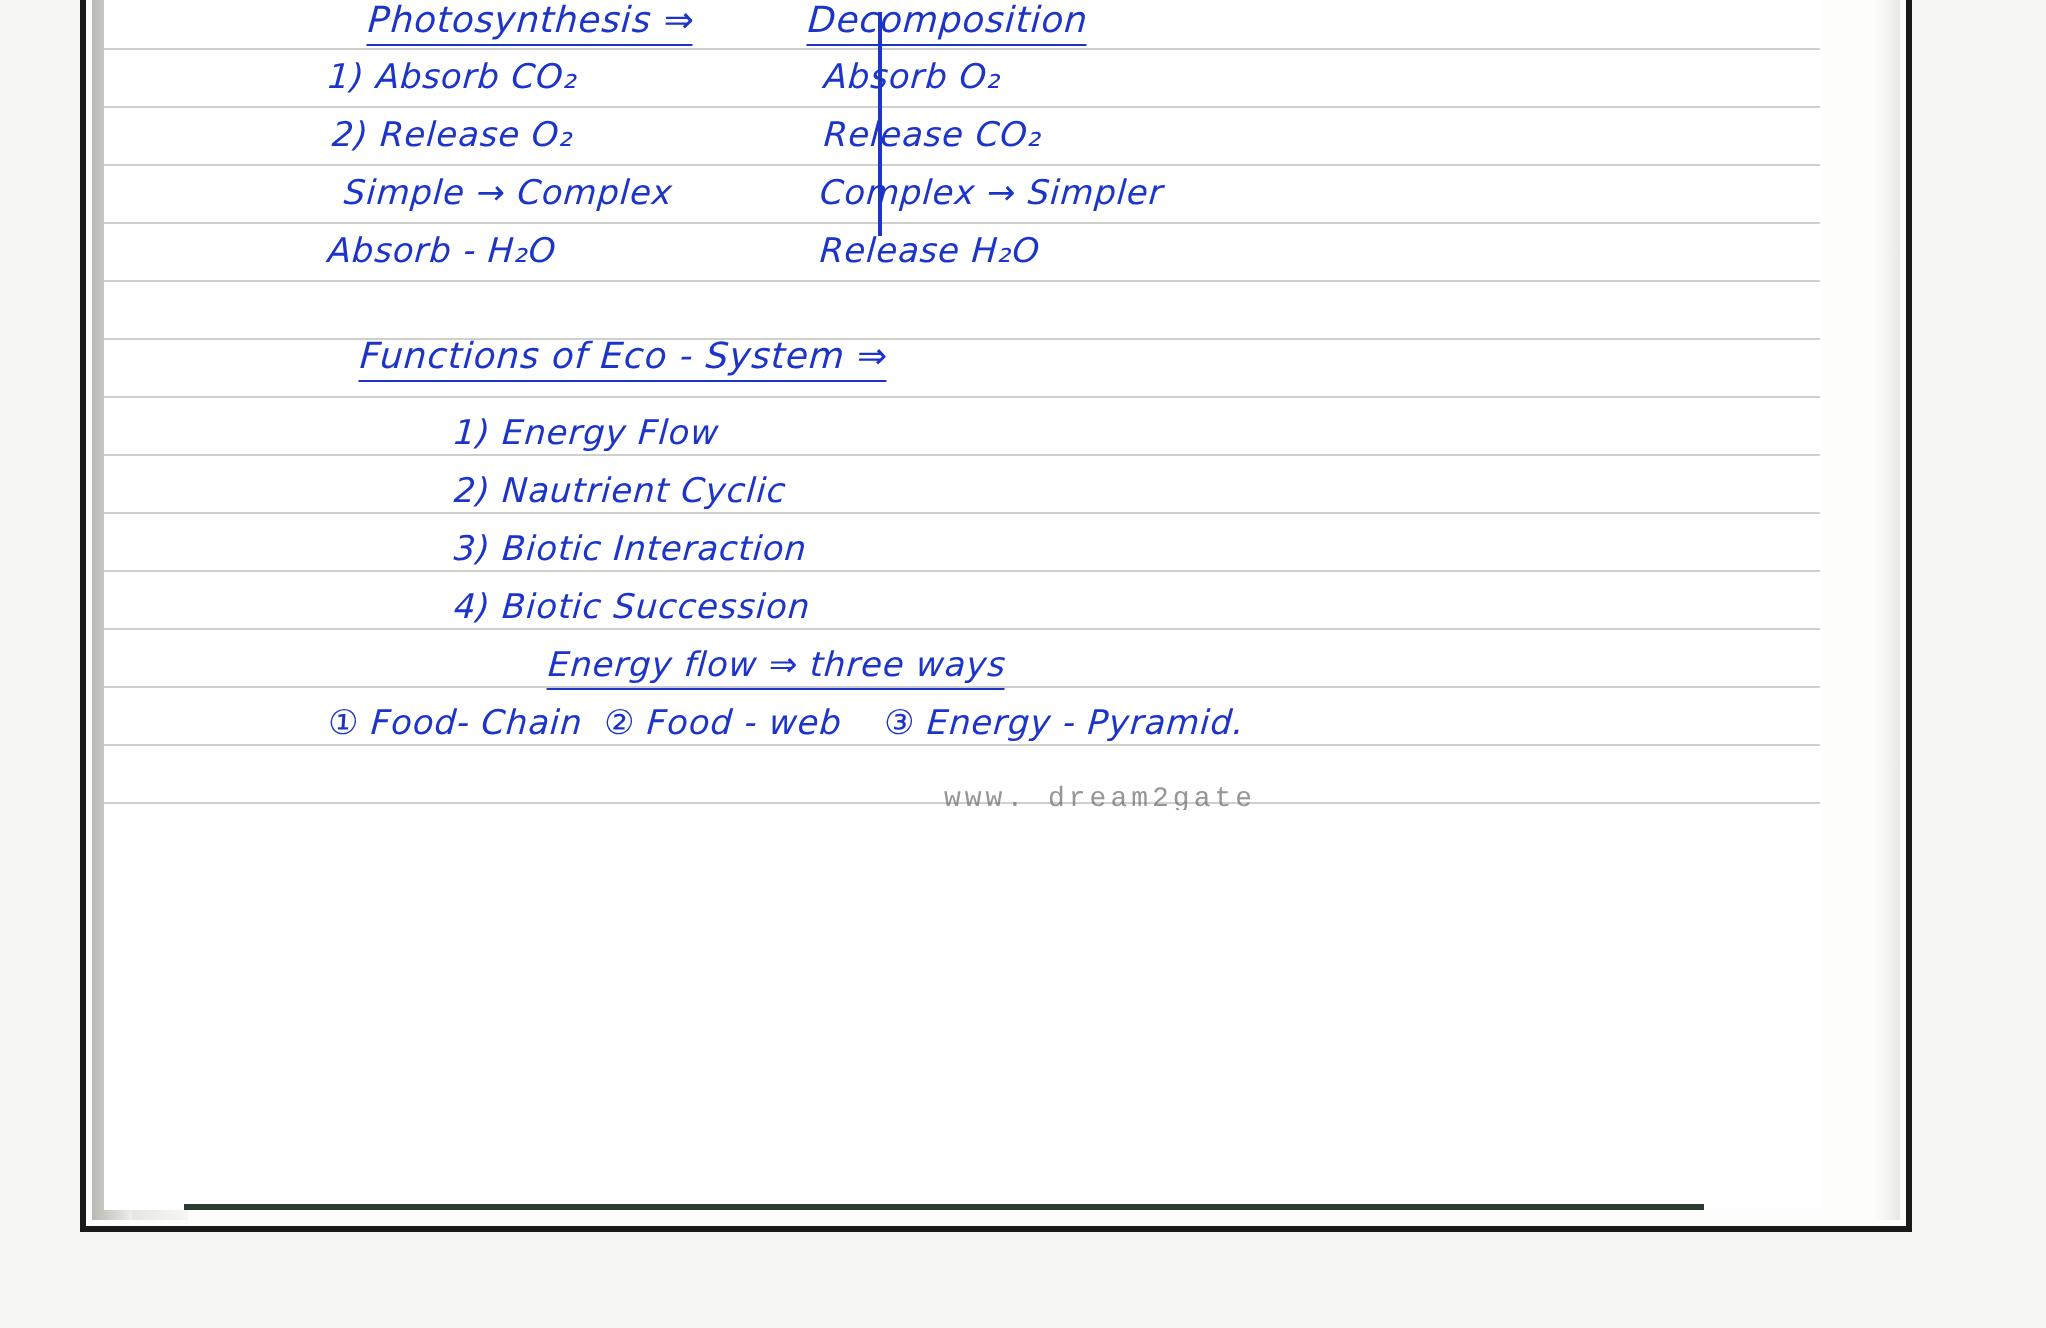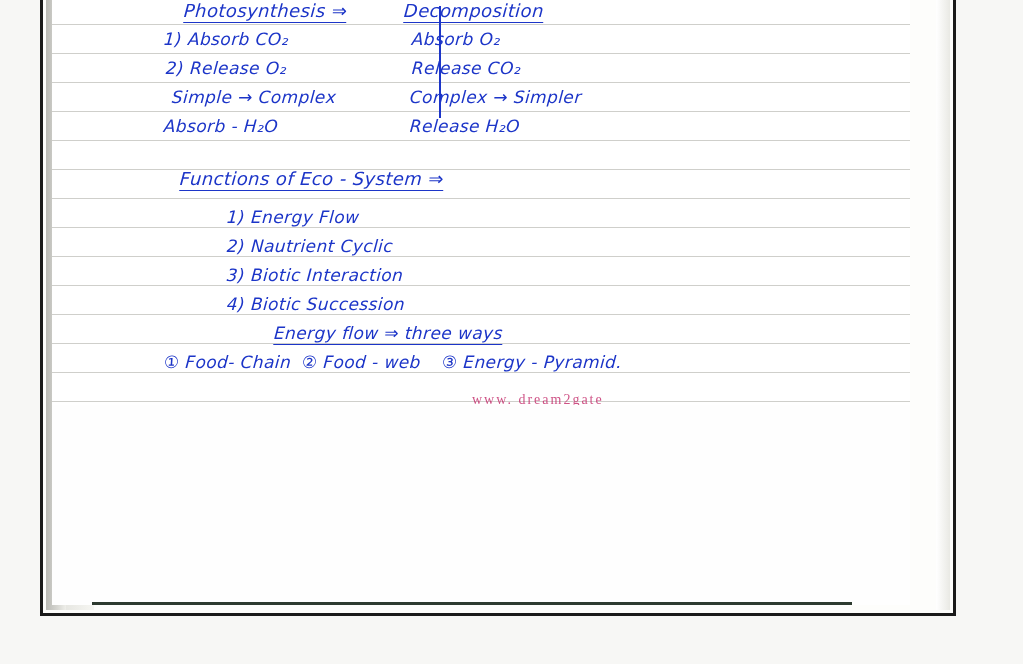--- a/index.html
+++ b/index.html
@@ -112,24 +112,24 @@
     width: 2px;
     height: 112px;
     background: #1c35c8;
   }
 
   
   .watermark {
     position: absolute;
     left: 420px;
     top: 392px;
-    font-family: Liberation Serif, serif;
+    font-family: Liberation Mono, monospace;
     font-size: 14px;
     letter-spacing: 2px;
-    color: #be185d;
+    color: #737373;
     opacity: .75;
     white-space: nowrap;
   }
 
   
   .blank-lower {
     position: absolute;
     left: 52px;
     top: 405px;
     width: 858px;

